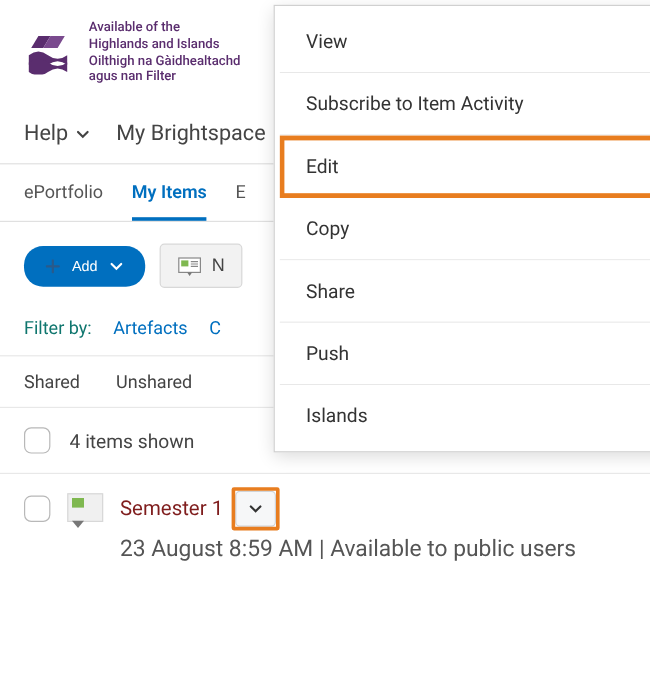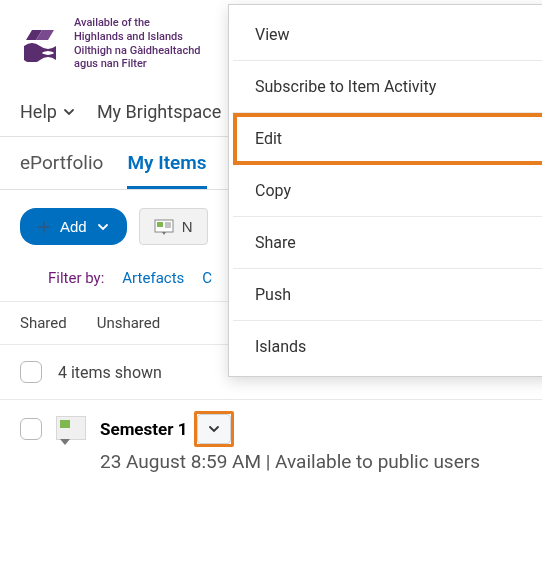--- a/index.html
+++ b/index.html
@@ -50,21 +50,21 @@
   }
   .tabs-bar {
     border-top: 1px solid #e0e0e0;
     border-bottom: 1px solid #e0e0e0;
     display: flex;
     padding: 0 20px;
     gap: 24px;
   }
   .tab {
     padding: 14px 0 12px 0;
-    font-size: 19px;
+    font-size: 15px;
     color: #555;
     cursor: pointer;
     border-bottom: 3px solid transparent;
   }
   .tab.active {
     color: #006fbf;
     border-bottom-color: #006fbf;
     font-weight: 600;
   }
   .action-row {
@@ -72,21 +72,21 @@
     display: flex;
     gap: 12px;
     align-items: center;
   }
   .add-btn {
     background: #006fbf;
     color: #fff;
     border: none;
     border-radius: 16px;
     padding: 10px 18px;
-    font-size: 15px;
+    font-size: 12px;
     display: flex;
     align-items: center;
     gap: 10px;
     cursor: pointer;
   }
   .secondary-btn {
     background: #f2f2f2;
     border: 1px solid #d8d8d8;
     border-radius: 4px;
     padding: 9px 14px;
@@ -97,21 +97,21 @@
     font-size: 15px;
     color: #444;
   }
   .filter-row {
     padding: 14px 20px;
     display: flex;
     gap: 18px;
     align-items: center;
     font-size: 15px;
   }
-  .filter-label { color: #701a75; margin-left: 28px; }
+  .filter-label { color: #0f766e; }
   .filter-link { color: #006fbf; cursor: pointer; }
   .share-row {
     padding: 12px 20px;
     border-top: 1px solid #e8e8e8;
     display: flex;
     gap: 30px;
     font-size: 15px;
     color: #444;
   }
   .count-row {
@@ -167,23 +167,23 @@
     border-right: 5px solid transparent;
     border-top: 6px solid #777;
   }
   .item-body { flex: 1; }
   .item-title-line {
     display: flex;
     align-items: center;
     gap: 10px;
   }
   .item-title {
-    color: #000000;
+    color: #7f1d1d;
     font-size: 17px;
-    font-weight: 700;
+    font-weight: 400;
     cursor: pointer;
   }
   .chevron-btn {
     width: 34px;
     height: 30px;
     background: #f6f7f8;
     border: 1px solid #d0d4d8;
     border-radius: 4px;
     display: flex;
     align-items: center;

